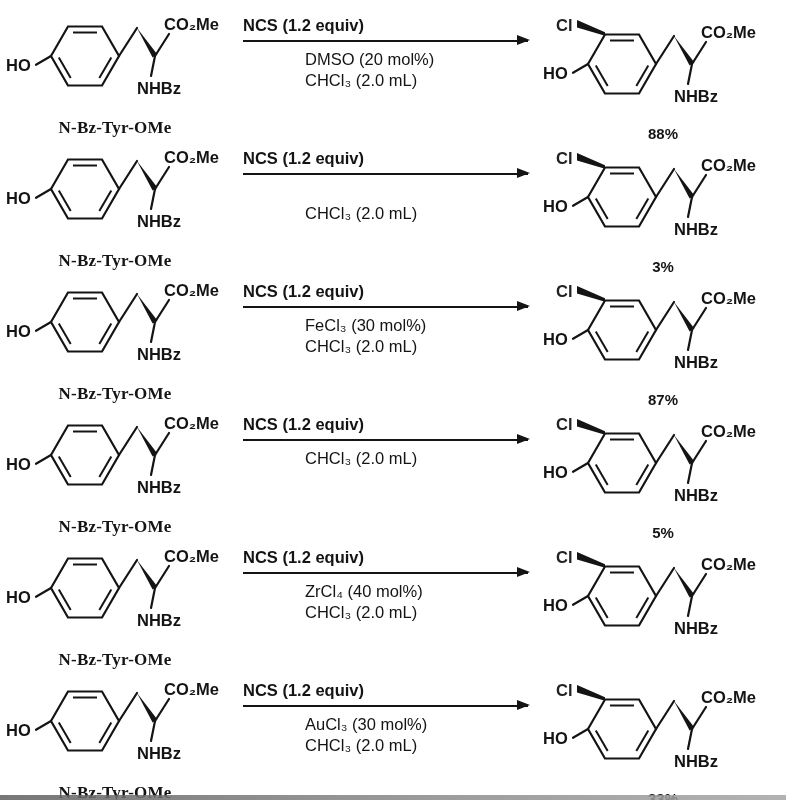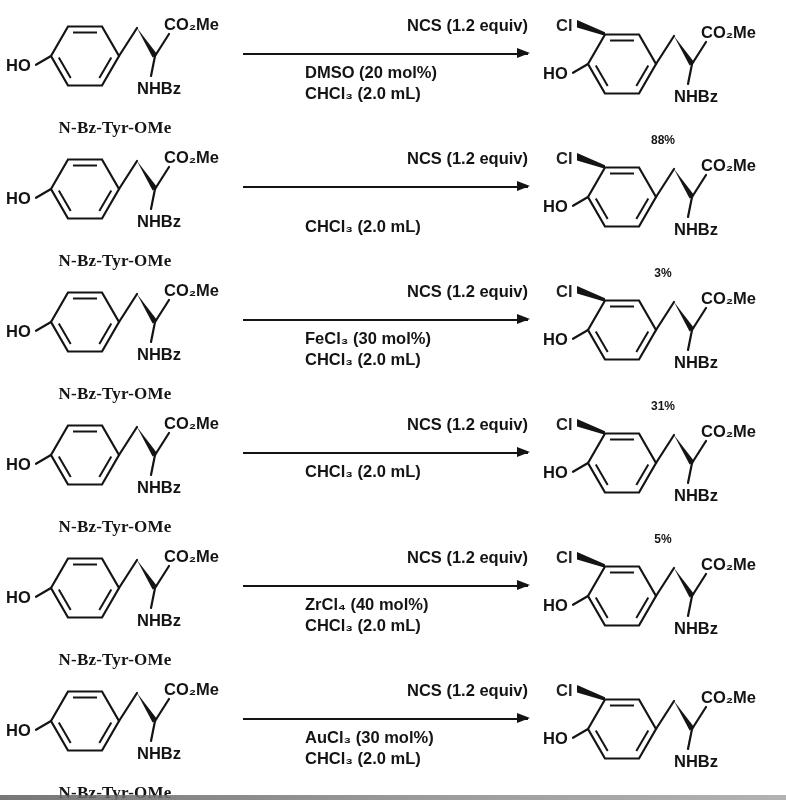--- a/index.html
+++ b/index.html
@@ -19,31 +19,31 @@
     font-size:16.5px;fill:#141414;font-weight:600;
   }
   svg text.atom-bold{font-weight:700;fill:#222;}
   svg .bond{stroke:#141414;stroke-width:2.2;fill:none;stroke-linecap:round;}
   svg .inner{stroke:#141414;stroke-width:2;fill:none;}
   svg .wedge{fill:#141414;stroke:none;}
   .cmpd-name{
     width:230px;text-align:center;font-weight:700;font-size:17px;
     margin-top:2px;letter-spacing:.2px;font-family:Liberation Serif, serif;
   }
-  .reagent{width:285px;margin-left:8px;text-align:right;font-size:16.5px;
-    font-weight:600;padding-bottom:15px;min-height:22px;}
+  .reagent{width:285px;margin-left:8px;text-align:left;font-size:16.5px;
+    font-weight:600;padding-bottom:2px;min-height:22px;}
   .arrow{position:relative;width:285px;margin-left:8px;height:2px;background:#141414;}
   .arrowhead{
     position:absolute;right:-2px;top:-5px;width:0;height:0;
     border-left:13px solid #141414;border-top:5.5px solid transparent;
     border-bottom:5.5px solid transparent;display:block;
   }
   .conds{margin-left:70px;margin-top:7px;}
-  .cond-line{font-size:16.5px;font-weight:700;line-height:21px;min-height:21px;}
-  .yield{width:246px;text-align:center;font-size:12px;font-weight:700;margin-top:13px;}
+  .cond-line{font-size:16.5px;font-weight:400;line-height:21px;min-height:21px;}
+  .yield{width:246px;text-align:center;font-size:15px;font-weight:700;margin-top:5px;}
   .scan-edge{
     position:absolute;left:0;bottom:0;width:786px;height:5px;
     background:linear-gradient(90deg,#5f5f5f 0%,#8a8a8a 55%,#a5a5a5 100%);
     opacity:.85;
   }
 </style>
 </head>
 <body>
 
 <div id="scheme">
@@ -194,21 +194,21 @@
         <polygon class="wedge" points="37,18 37,25.5 65,33.7 65,30.3"></polygon>
         <line class="bond" x1="33" y1="70.8" x2="48" y2="62"></line>
         <text x="3" y="77">HO</text>
         <line class="bond" x1="116" y1="62" x2="134" y2="34"></line>
         <polygon class="wedge" points="134,34 149.6,63.5 154.4,60.5"></polygon>
         <line class="bond" x1="152" y1="62" x2="166" y2="40"></line>
         <text x="161" y="36">CO₂Me</text>
         <line class="bond" x1="152" y1="62" x2="148" y2="82"></line>
         <text x="134" y="100">NHBz</text>
       </svg>
-      <div class="yield">31%</div>
+      <div class="yield">87%</div>
     </div>
 
   </div>
 
   <div class="row">
 
     <div class="cell substrate-cell">
       <svg class="struct" width="230" height="112" viewBox="0 0 230 112">
         <path class="bond" d="M51,52 L68,22.5 L102,22.5 L119,52 L102,81.5 L68,81.5 Z"></path>
         <line class="inner" x1="73" y1="28.5" x2="97" y2="28.5"></line>

